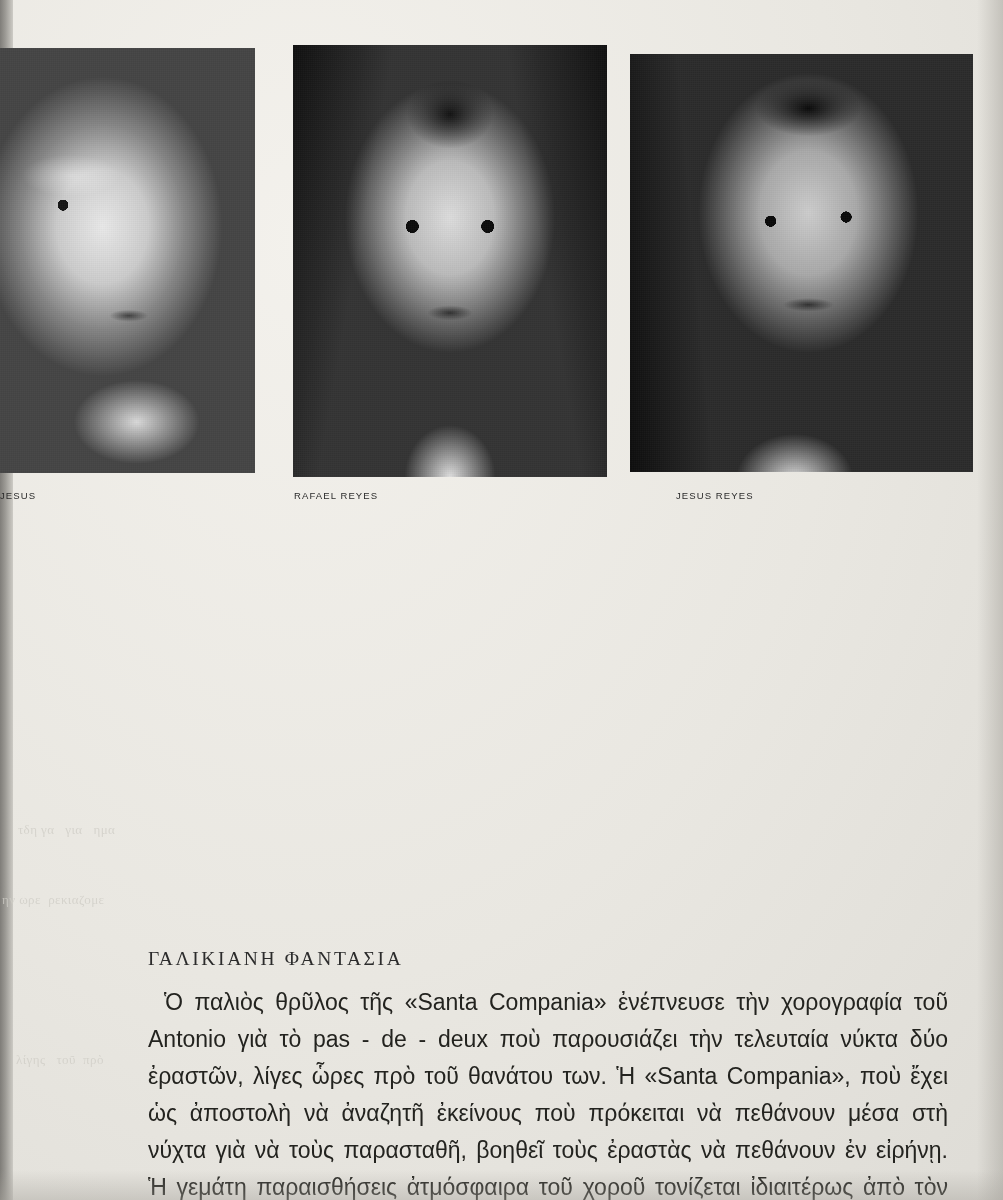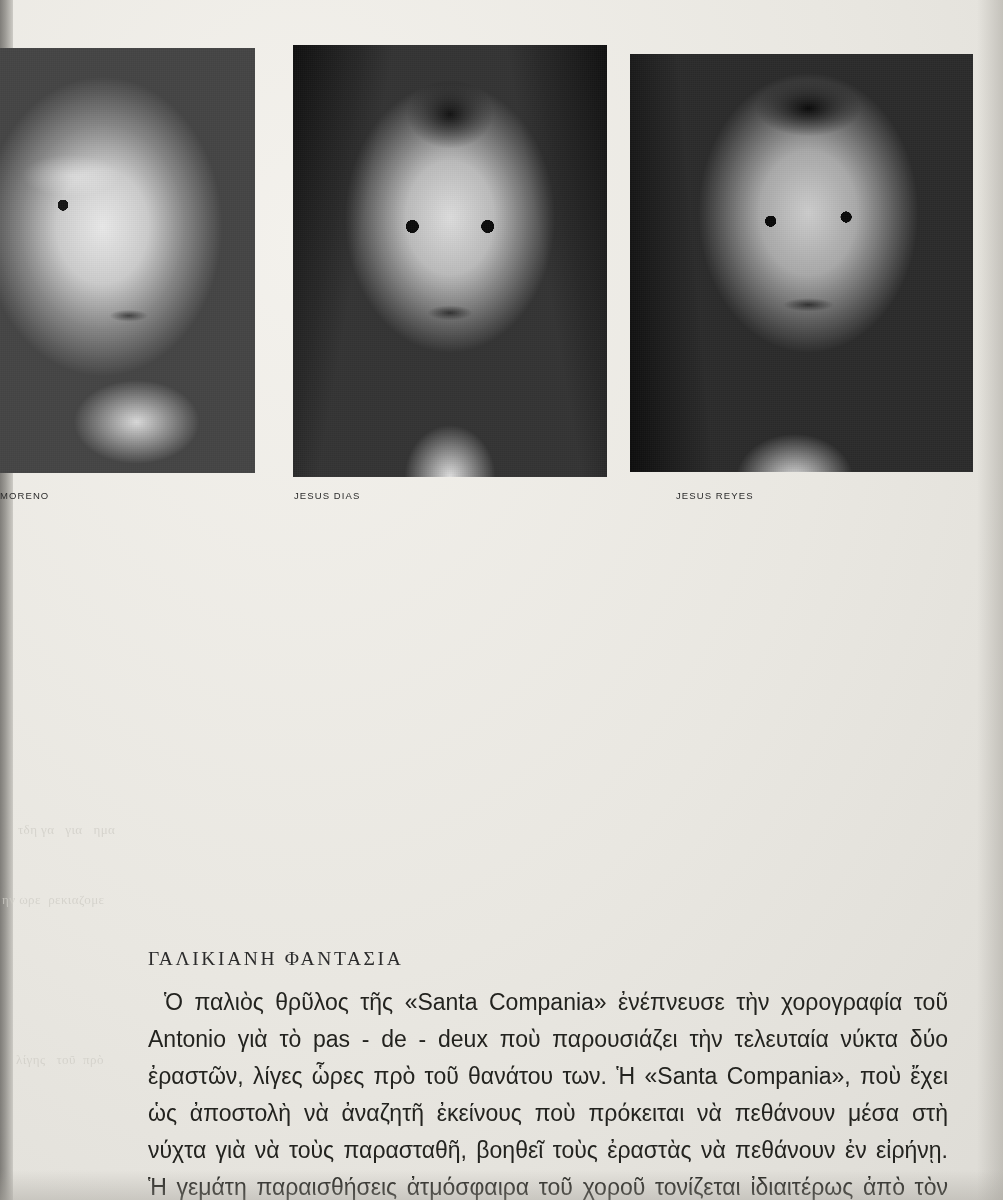--- a/index.html
+++ b/index.html
@@ -200,27 +200,27 @@
   <div class="ghost ghost-a">τδη γα   για   ημα</div>
   <div class="ghost ghost-b">ην ωρε  ρεκιαζομε</div>
   <div class="ghost ghost-c">λίγης   τοῦ  πρὸ</div>
 
   <div class="photo-row">
 
     <div class="photo p1">
       <div class="face img1"></div>
       <div class="grain"></div>
     </div>
-    <div class="caption c1">MORENO</div>
+    <div class="caption c1">JESUS</div>
 
     <div class="photo p2">
       <div class="face img2"></div>
       <div class="grain"></div>
     </div>
-    <div class="caption c2">JESUS DIAS</div>
+    <div class="caption c2">RAFAEL REYES</div>
 
     <div class="photo p3">
       <div class="face img3"></div>
       <div class="grain"></div>
     </div>
     <div class="caption c3">JESUS REYES</div>
 
   </div>
 
   <div class="article">

